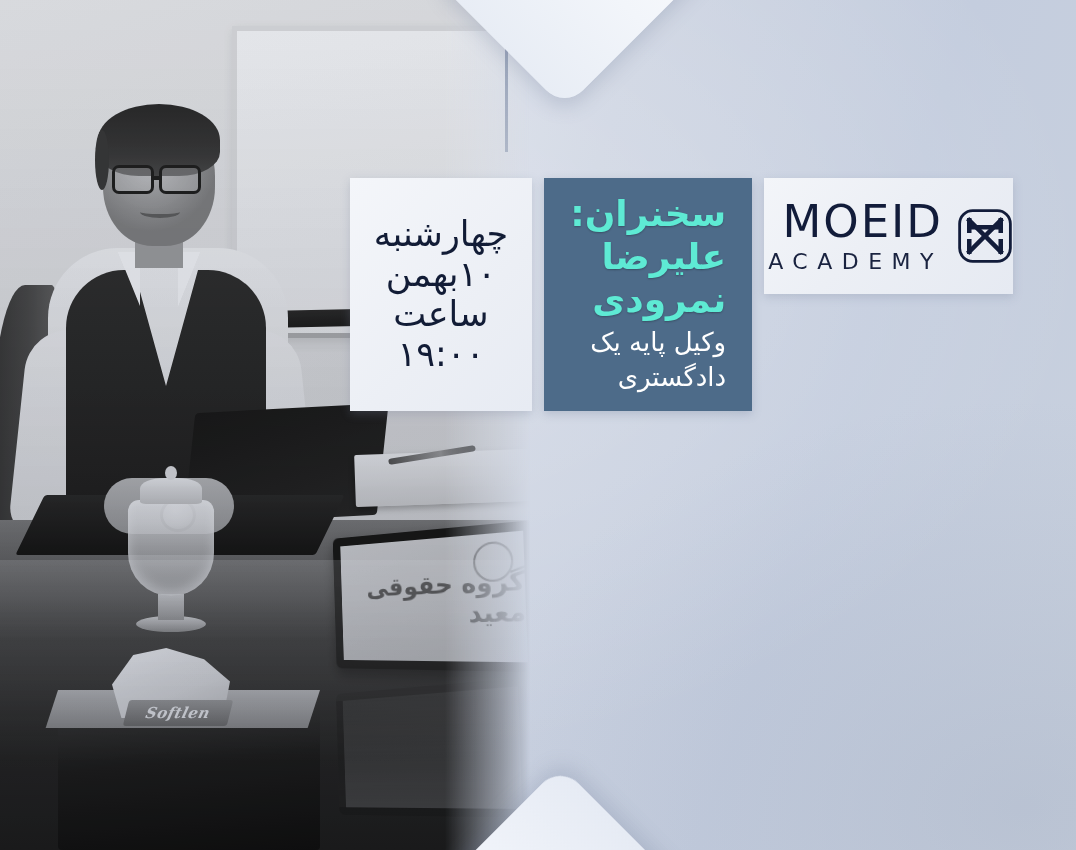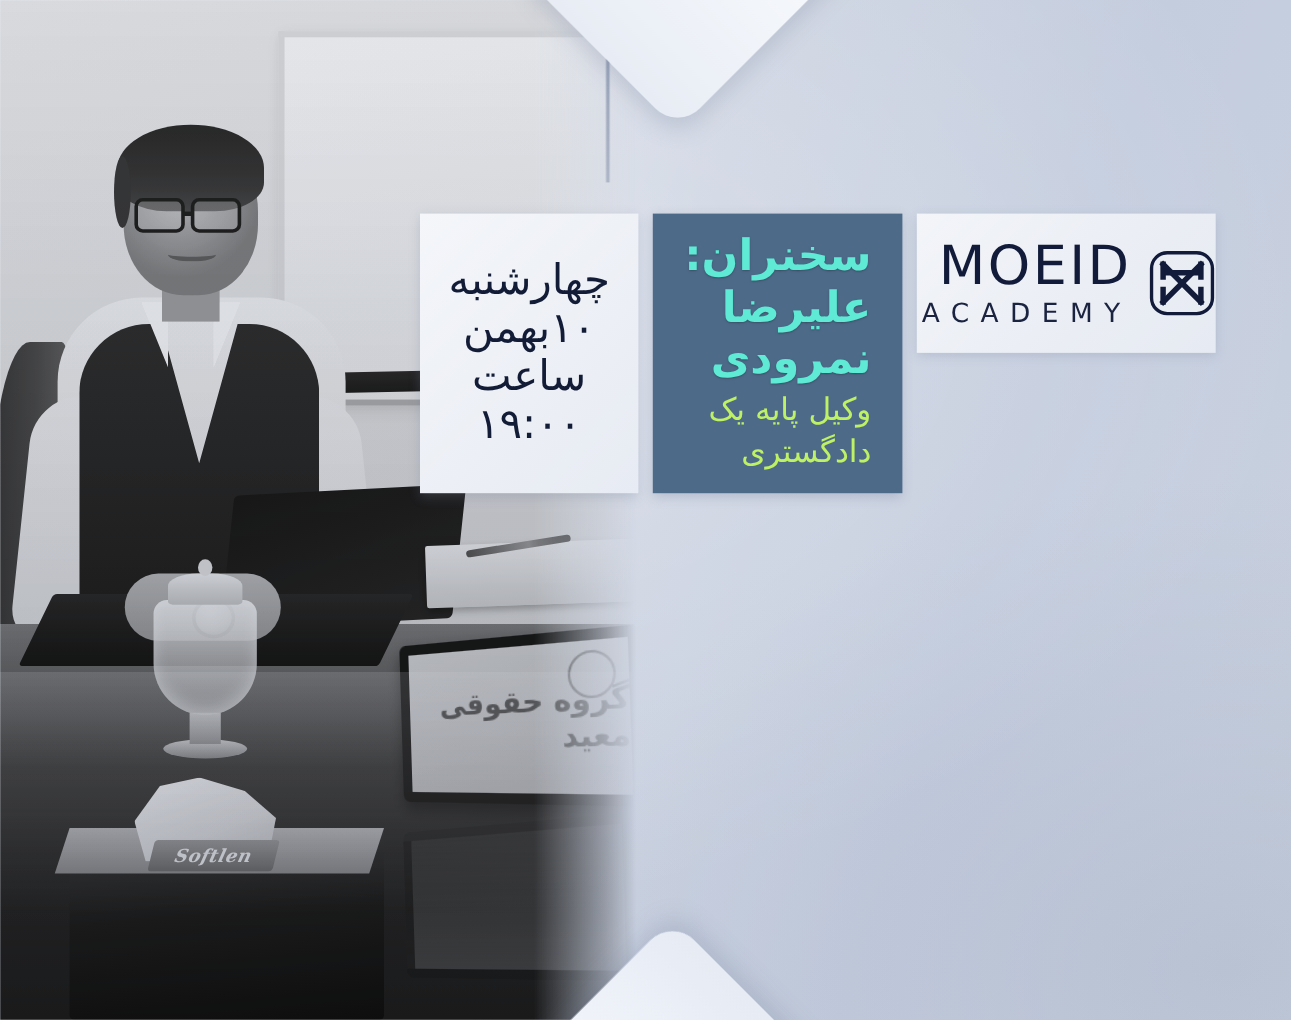--- a/index.html
+++ b/index.html
@@ -298,21 +298,21 @@
     min-height:112px;
     padding:14px 26px 16px 26px;
     display:flex;flex-direction:column;justify-content:center;align-items:flex-end;
     box-shadow:0 3px 9px rgba(110,124,150,.3);
   }
   .speaker-name{
     color:#5eead4;font-size:36px;font-weight:700;line-height:1.2;
     direction:rtl;text-align:right;text-shadow:0 1px 2px rgba(0,0,0,.25);
   }
   .speaker-role{
-    color:#bef264;font-size:26px;font-weight:400;line-height:1.35;margin-top:3px;
+    color:#ffffff;font-size:26px;font-weight:400;line-height:1.35;margin-top:3px;
     direction:rtl;text-align:right;
   }
 
   .card-date{
     background:linear-gradient(135deg,#f4f6fa 0%,#eceff5 60%,#e7ebf3 100%);
     min-height:100px;
     padding:24px 24px;
     display:flex;align-items:center;justify-content:center;
     box-shadow:0 3px 9px rgba(120,131,155,.28);
   }

